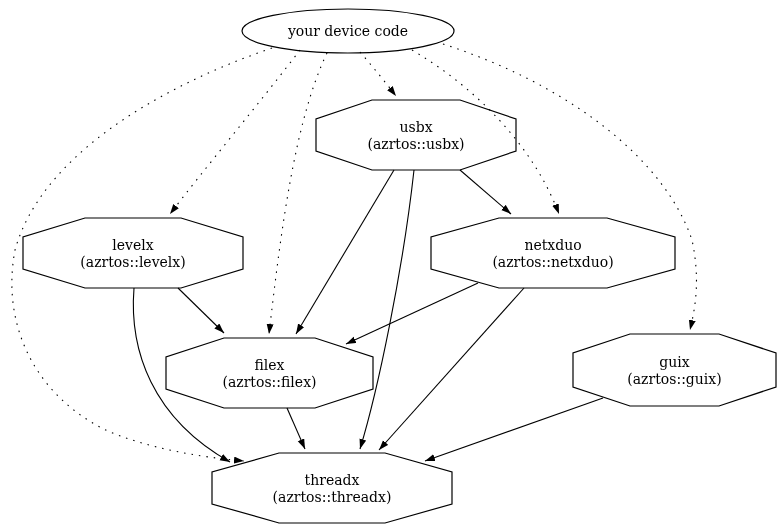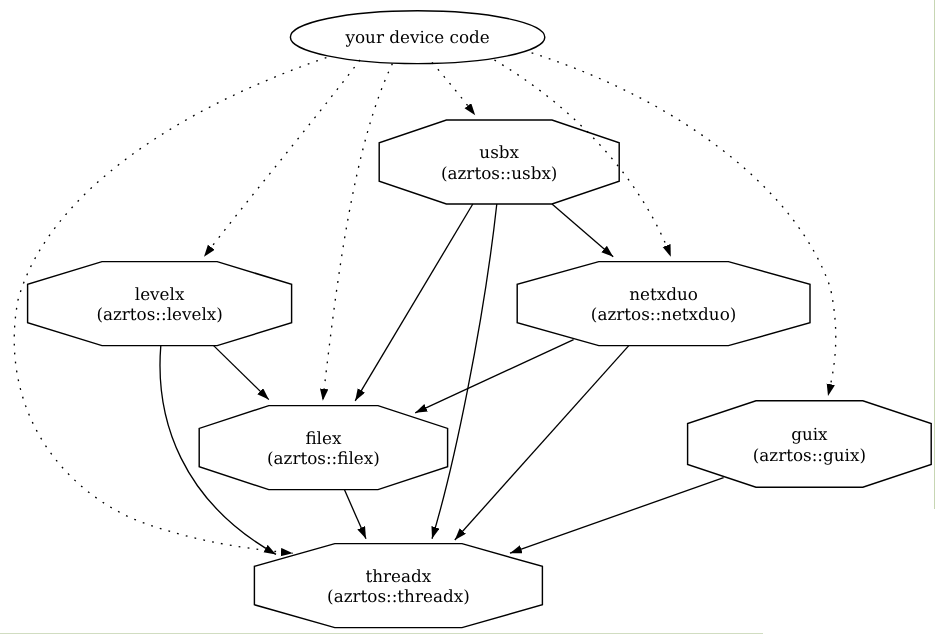--- a/index.html
+++ b/index.html
@@ -4,21 +4,21 @@
 <style>
   html, body {
     margin: 0;
     padding: 0;
     background: #ffffff;
   }
   .canvas {
     position: relative;
     width: 779px;
     height: 528px;
-    background: #4d7c0f;
+    background: #be185d;
     overflow: hidden;
     font-family: "DejaVu Serif", "Liberation Serif", serif;
   }
   svg text {
     font-family: "DejaVu Serif", "Liberation Serif", serif;
     font-size: 14px;
     fill: #000000;
   }
   svg .node-shape {
     fill: #ffffff;

